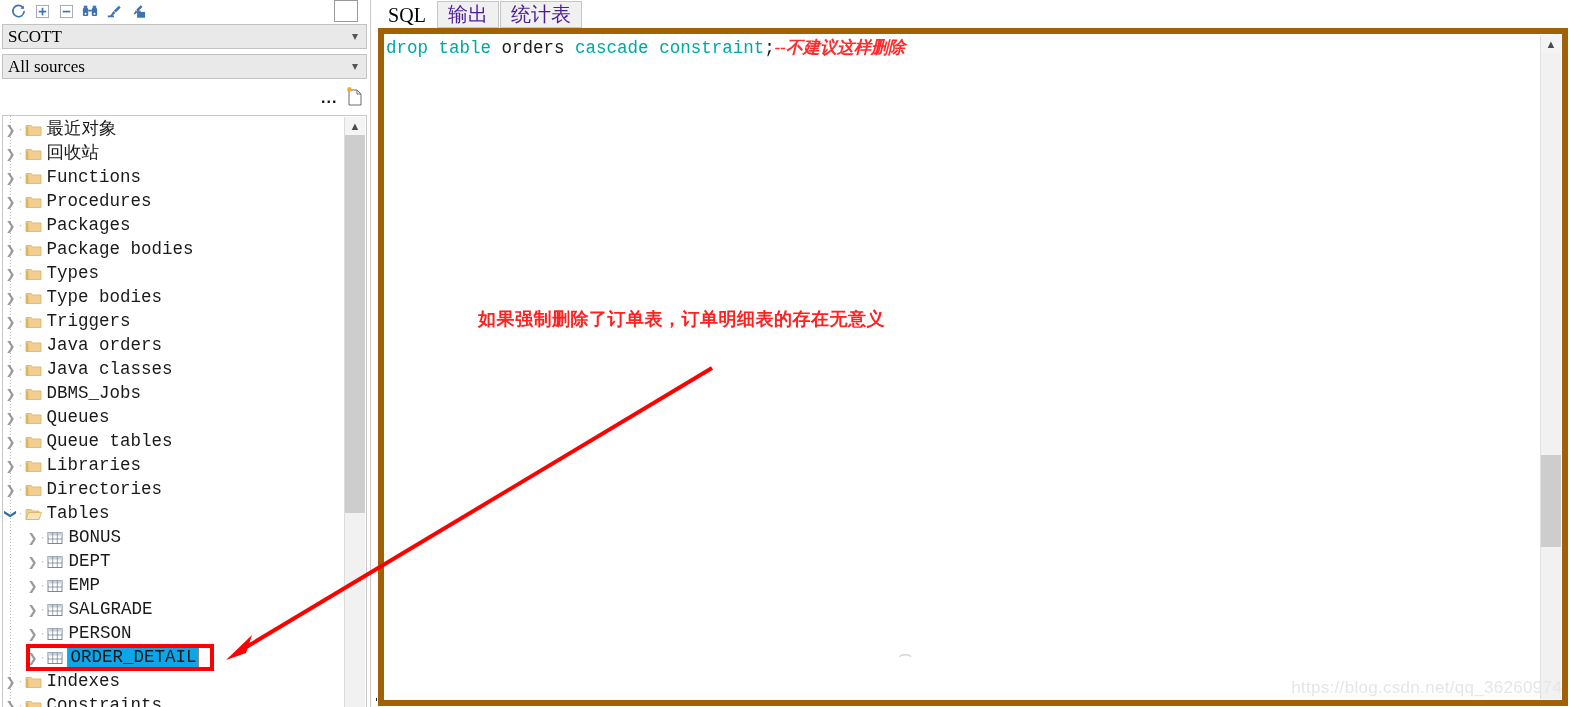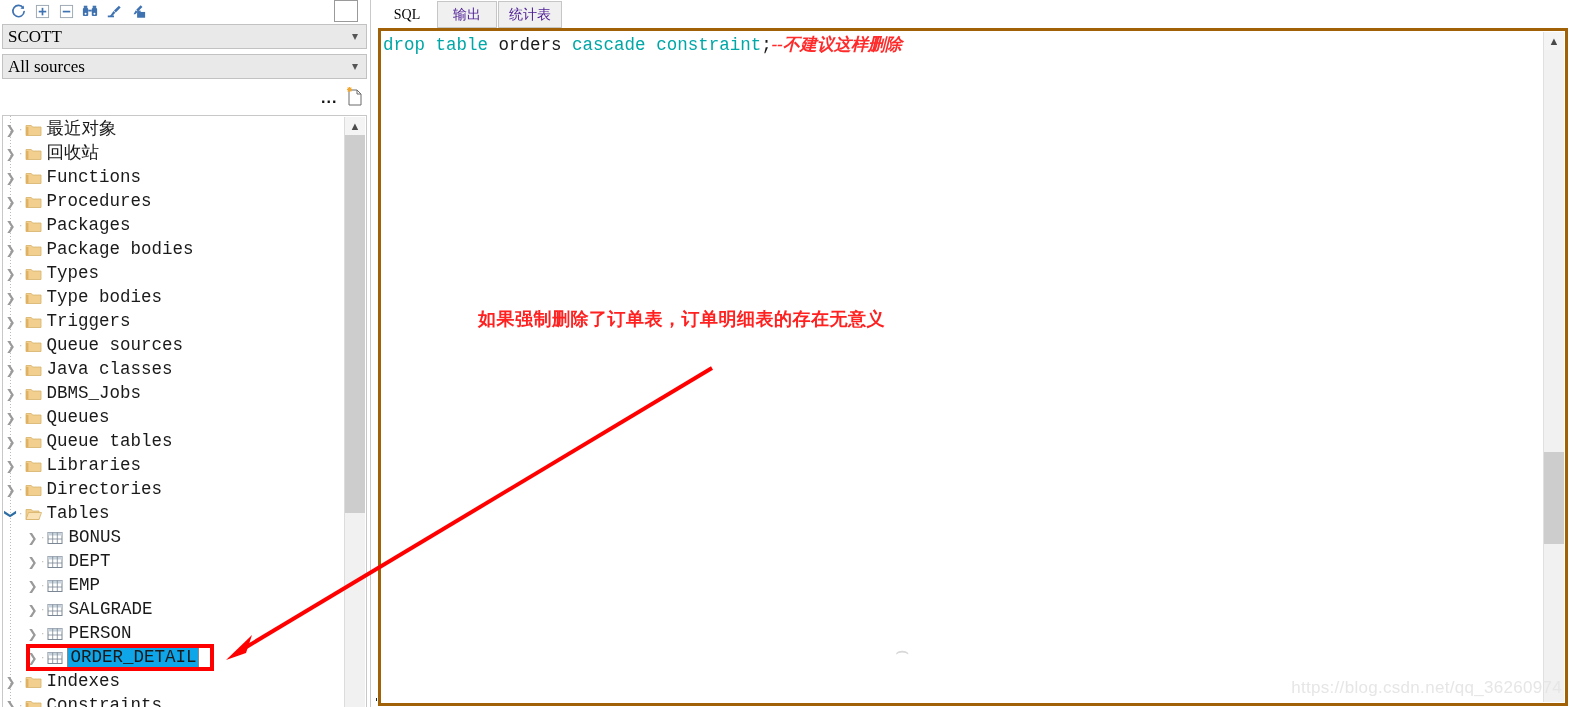--- a/index.html
+++ b/index.html
@@ -235,21 +235,21 @@
     display: flex;
     align-items: flex-end;
     font-family: "Liberation Serif", serif;
   }
   .tab {
     height: 27px;
     min-width: 60px;
     display: flex;
     align-items: center;
     justify-content: center;
-    font-size: 14px;
+    font-size: 20px;
     color: #1a1a1a;
     padding: 0 10px;
     box-sizing: border-box;
     cursor: default;
   }
   .tab.active {
     background: #ffffff;
     border: 1px solid #ffffff;
     border-bottom: none;
     color: #000;
@@ -259,21 +259,21 @@
     border: 1px solid #c6c6c6;
     border-bottom: 1px solid #c6c6c6;
     color: #4c1d95;
     margin-right: 1px;
   }
   #editor-frame {
     position: absolute;
     left: 1px; top: 28px;
     width: 1190px; height: 678px;
     box-sizing: border-box;
-    border: 3px solid #a16207;
+    border: 6px solid #a16207;
     background: #ffffff;
     overflow: hidden;
   }
   #code-line {
     position: absolute;
     left: 2px; top: 3px;
     font-family: "Liberation Mono", monospace;
     font-size: 17.5px;
     white-space: pre;
     line-height: 22px;
@@ -538,21 +538,21 @@
         </div>
         <div class="tree-row">
           <span class="tw">❯</span>
           <span class="dotguide">·</span>
           <span class="ico">
             <svg width="17" height="14" viewBox="0 0 17 14">
               <path d="M1 2.5 L6.3 2.5 L7.6 4 L16 4 L16 12.5 L1 12.5 Z" fill="#f2cf8e" stroke="#d6b269" stroke-width="0.8"></path>
               <rect x="1" y="4" width="2.4" height="8.5" fill="#e0b063"></rect>
             </svg>
           </span>
-          <span class="lbl">Queue sources</span>
+          <span class="lbl">Java orders</span>
         </div>
         <div class="tree-row">
           <span class="tw">❯</span>
           <span class="dotguide">·</span>
           <span class="ico">
             <svg width="17" height="14" viewBox="0 0 17 14">
               <path d="M1 2.5 L6.3 2.5 L7.6 4 L16 4 L16 12.5 L1 12.5 Z" fill="#f2cf8e" stroke="#d6b269" stroke-width="0.8"></path>
               <rect x="1" y="4" width="2.4" height="8.5" fill="#e0b063"></rect>
             </svg>
           </span>

